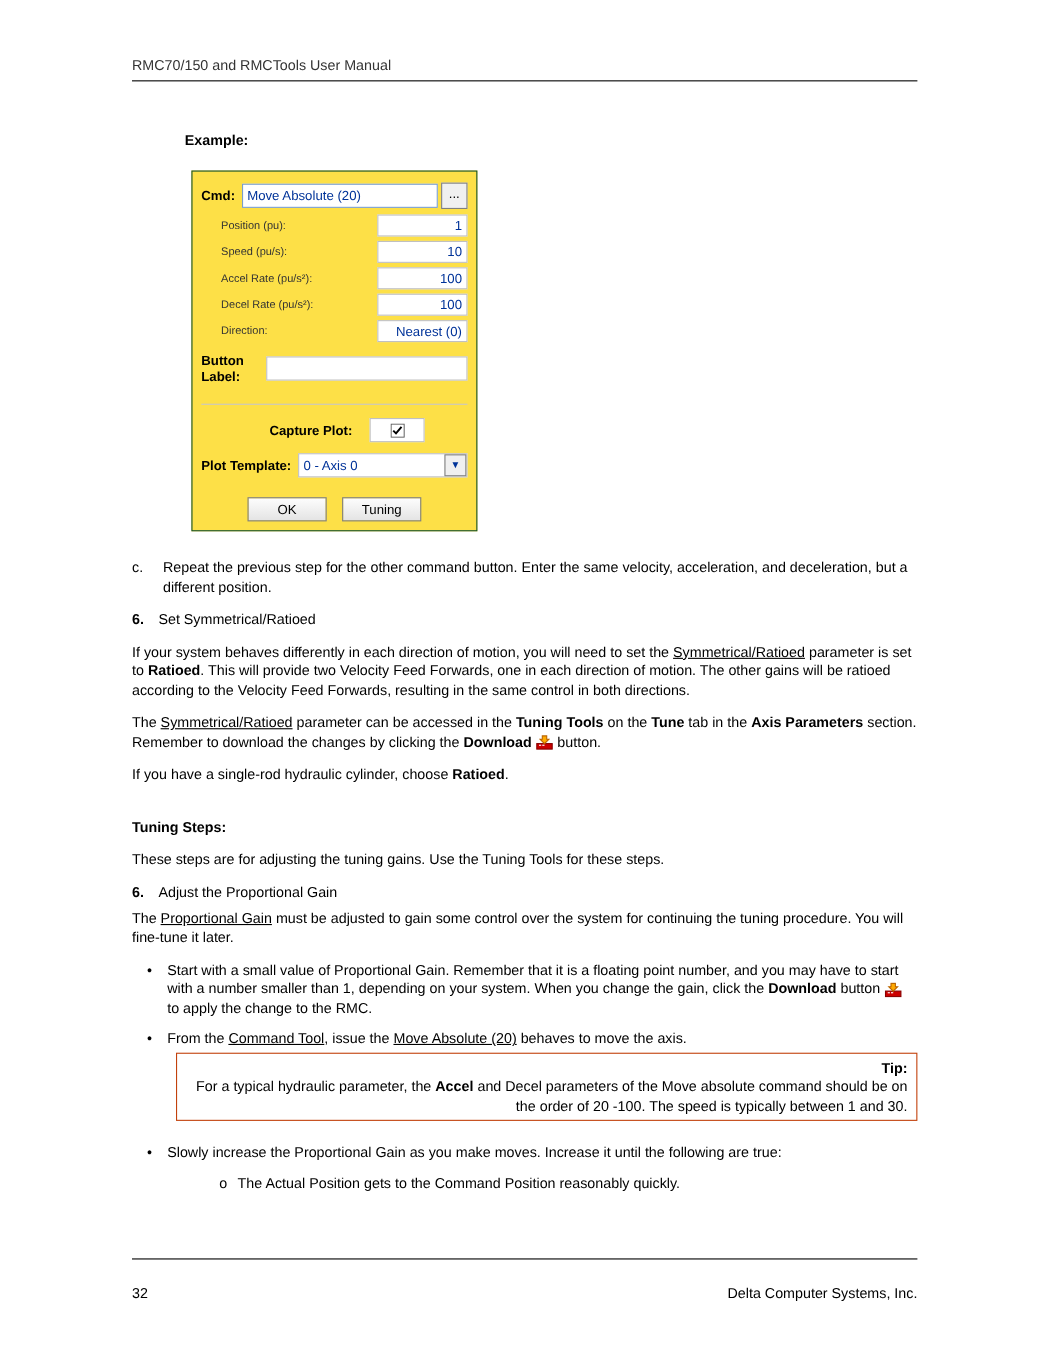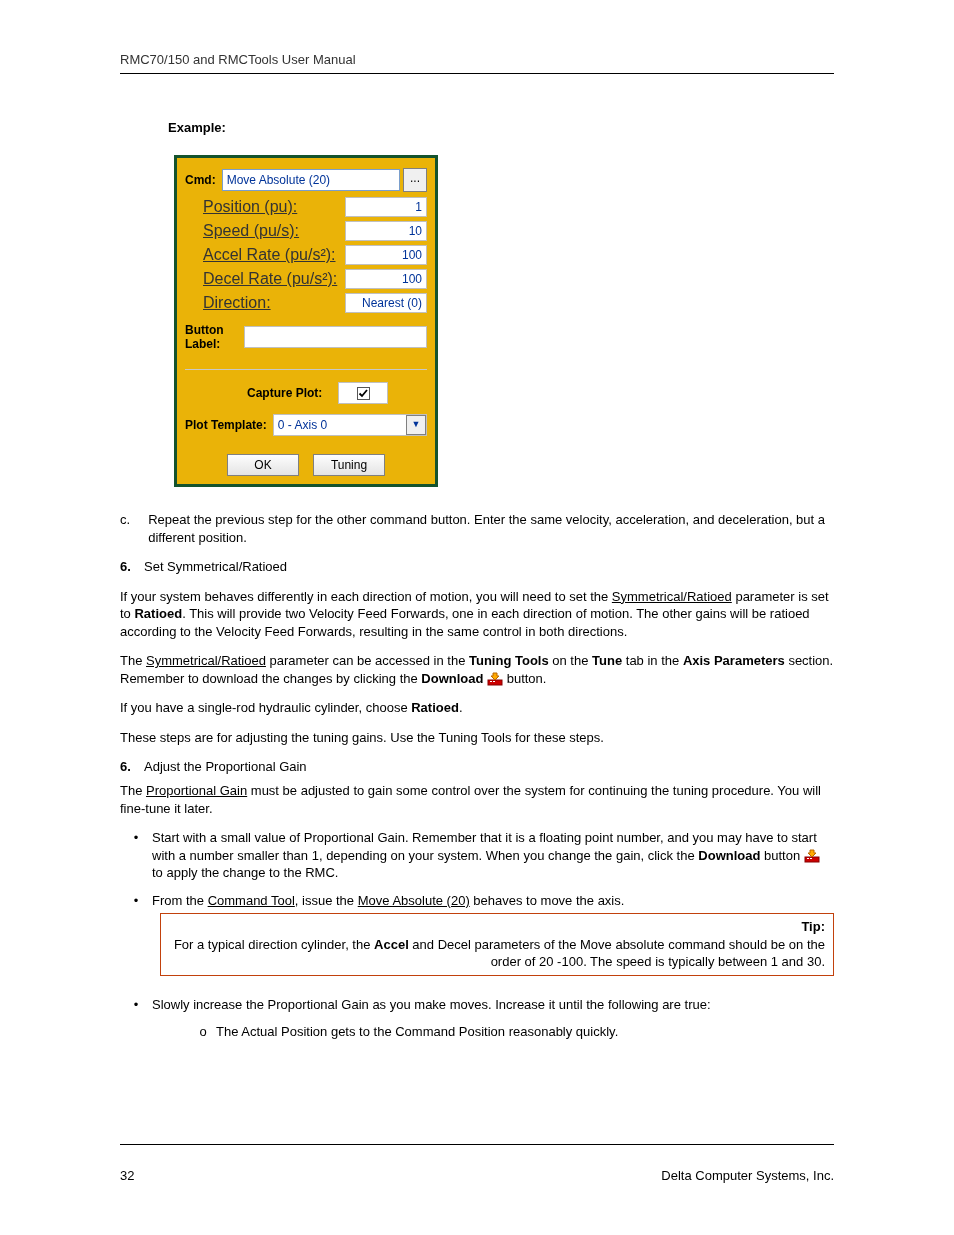--- a/index.html
+++ b/index.html
@@ -26,22 +26,22 @@
   }
   .content {
     padding-left: 48px;
   }
   .bold { font-weight: bold; }
   .example-label { font-weight: bold; margin-bottom: 20px; }
 
   
   .dialog {
     width: 258px;
-    background: #eab308;
-    border: 3px solid #14532d;
+    background: #fde047;
+    border: 1px solid #14532d;
     font-family: "Segoe UI", Tahoma, sans-serif;
     font-size: 12px;
     color: #000;
     margin-left: 6px;
     margin-bottom: 24px;
   }
   .dialog-inner { padding: 10px 8px 8px 8px; }
   .dlg-row {
     display: flex;
     align-items: center;
@@ -72,23 +72,22 @@
     cursor: pointer;
   }
   .param-row {
     display: flex;
     margin-bottom: 4px;
     align-items: center;
   }
   .param-row .plbl {
     flex: 1;
     padding-left: 18px;
-    font-size: 16px;
+    font-size: 10px;
     color: #333;
-    text-decoration: underline;
   }
   .param-row .pval {
     width: 72px;
     text-align: right;
     color: #003399;
     background: #fff;
     border: 1px solid #c0c0c0;
     padding: 1px 4px;
     font-family: inherit;
     font-size: 12px;
@@ -314,20 +313,21 @@
             <rect x="6" y="9" width="2" height="1" fill="#fff"></rect>
             <path d="M6 1 L10 1 L10 4 L12 4 L8 8 L4 4 L6 4 Z" fill="#fa0" stroke="#b60"></path>
           </svg>
       </span><span> button.</span>
     </div>
 
     <div class="body-block" style="margin-left:-48px;">
       <span>If you have a single-rod hydraulic cylinder, choose </span><span class="bold">Ratioed</span><span>.</span>
     </div>
 
+    <div class="body-block bold" style="margin-left:-48px; margin-top:30px;">Tuning Steps:</div>
 
     <div class="body-block" style="margin-left:-48px;">These steps are for adjusting the tuning gains. Use the Tuning Tools for these steps.</div>
 
     <div class="body-block list-num" style="margin-left:-48px; margin-bottom:6px;">
       <div class="marker">6.</div>
       <div>Adjust the Proportional Gain</div>
     </div>
 
     <div class="body-block" style="margin-left:-48px;">
       <span>The </span><span class="underline">Proportional Gain</span><span> must be adjusted to gain some control over the system for continuing the tuning procedure. You will fine-tune it later.</span>
@@ -350,21 +350,21 @@
         <div class="dot">•</div>
         <div class="txt">
           <span>From the </span><span class="underline">Command Tool</span><span>, issue the </span><span class="underline">Move Absolute (20)</span><span> behaves to move the axis.</span>
         </div>
       </div>
     </div>
 
     <div class="tip-box" style="margin-left:-8px;">
       <div class="bold">Tip:</div>
       <div>
-        <span>For a typical direction cylinder, the </span><span class="bold">Accel</span><span> and Decel parameters of the Move absolute command should be on the order of 20 -100. The speed is typically between 1 and 30.</span>
+        <span>For a typical hydraulic parameter, the </span><span class="bold">Accel</span><span> and Decel parameters of the Move absolute command should be on the order of 20 -100. The speed is typically between 1 and 30.</span>
       </div>
     </div>
 
     <div class="bullet-list" style="margin-left:-48px;">
       <div class="bullet-item">
         <div class="dot">•</div>
         <div class="txt">Slowly increase the Proportional Gain as you make moves. Increase it until the following are true:</div>
       </div>
     </div>
 

